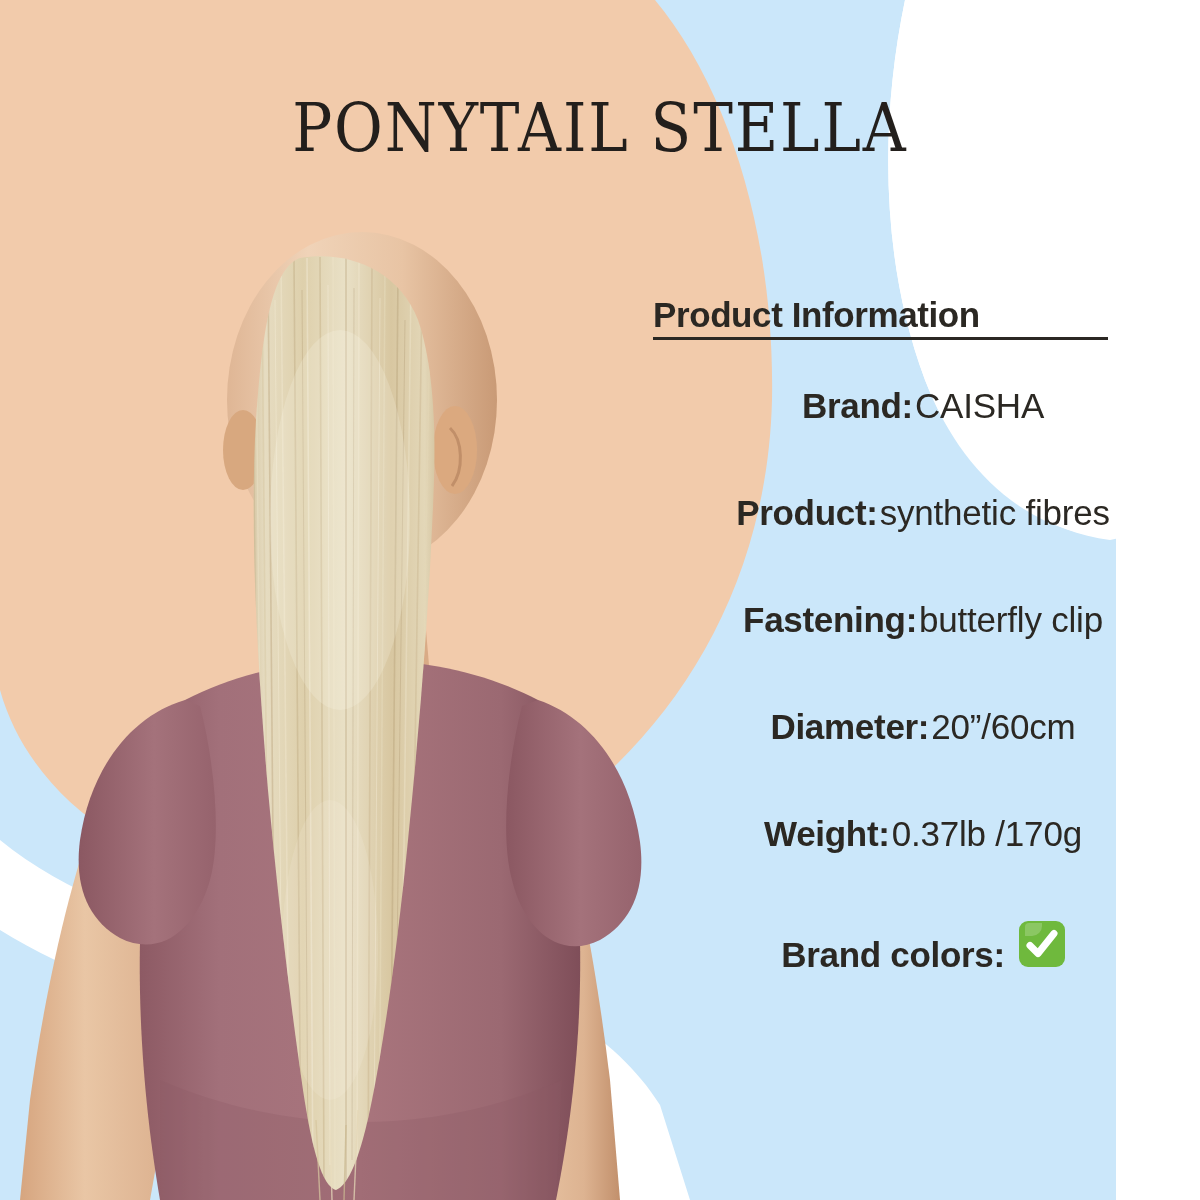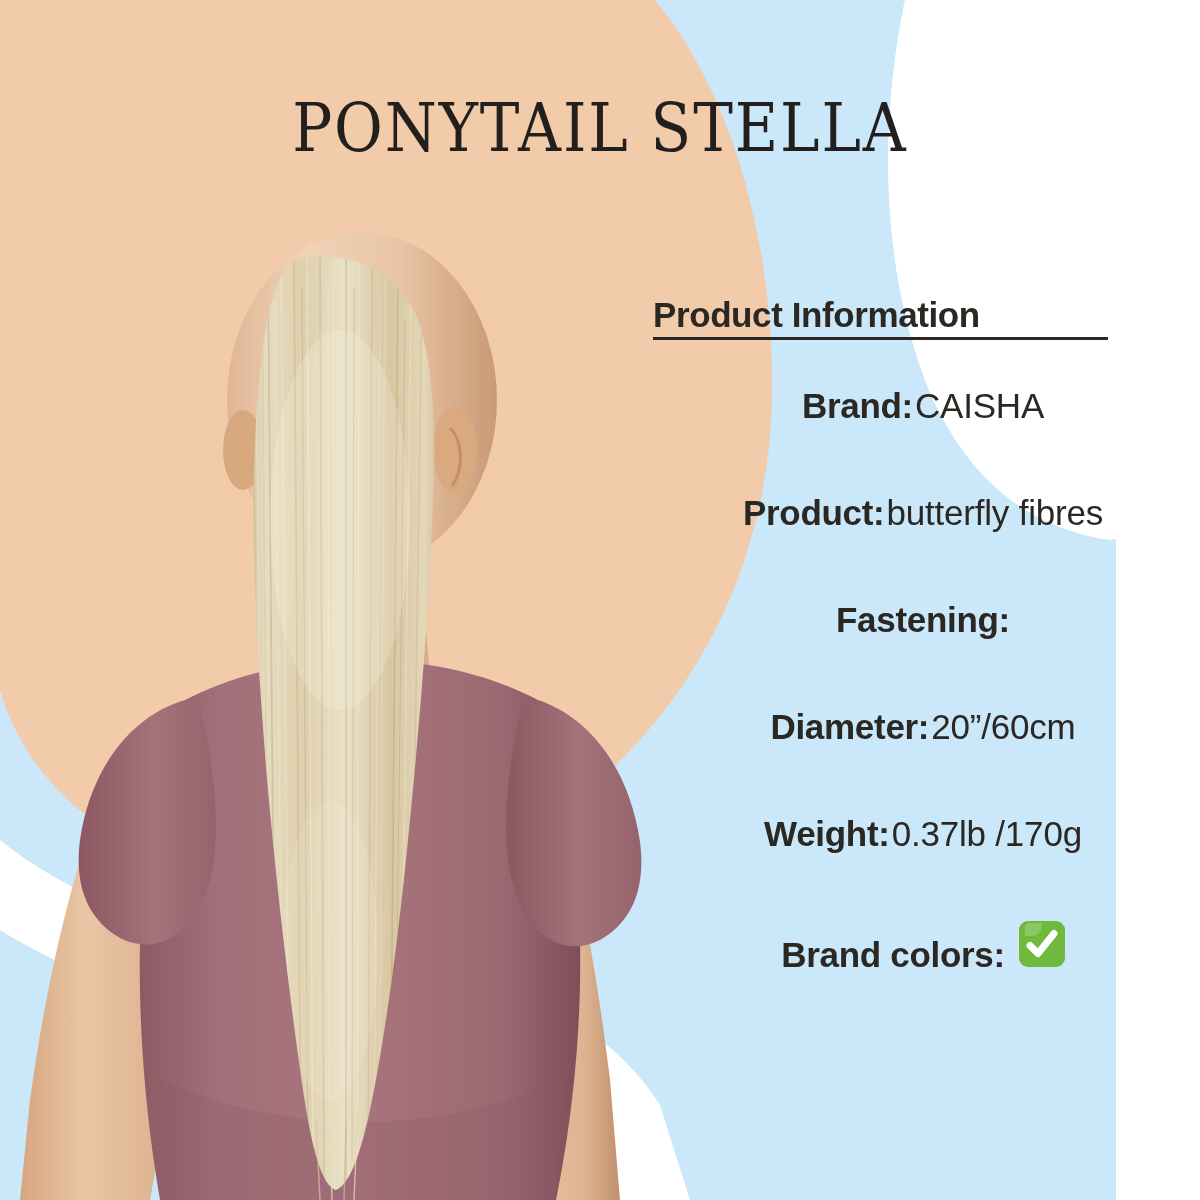--- a/index.html
+++ b/index.html
@@ -260,25 +260,26 @@
 
     <div id="info-rows">
 
       <div class="info-row">
         <span class="info-label">Brand:</span>
         <span class="info-value">CAISHA</span>
       </div>
 
       <div class="info-row">
         <span class="info-label">Product:</span>
-        <span class="info-value">butterfly fibres</span>
+        <span class="info-value">synthetic fibres</span>
       </div>
 
       <div class="info-row">
         <span class="info-label">Fastening:</span>
+        <span class="info-value">butterfly clip</span>
       </div>
 
       <div class="info-row">
         <span class="info-label">Diameter:</span>
         <span class="info-value">20”/60cm</span>
       </div>
 
       <div class="info-row">
         <span class="info-label">Weight:</span>
         <span class="info-value">0.37lb /170g</span>

